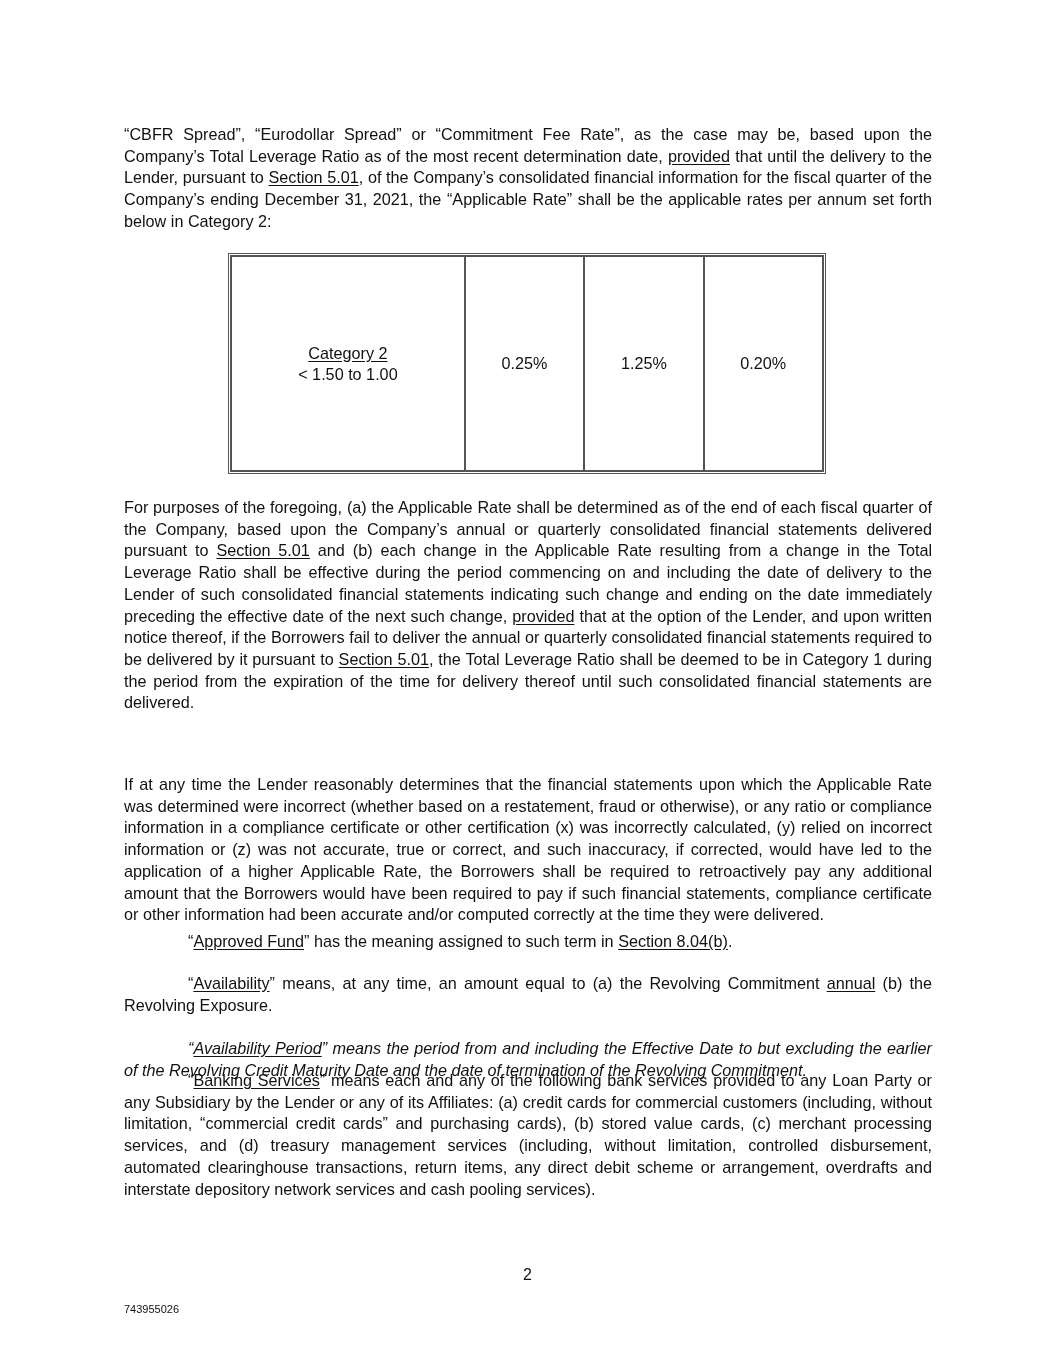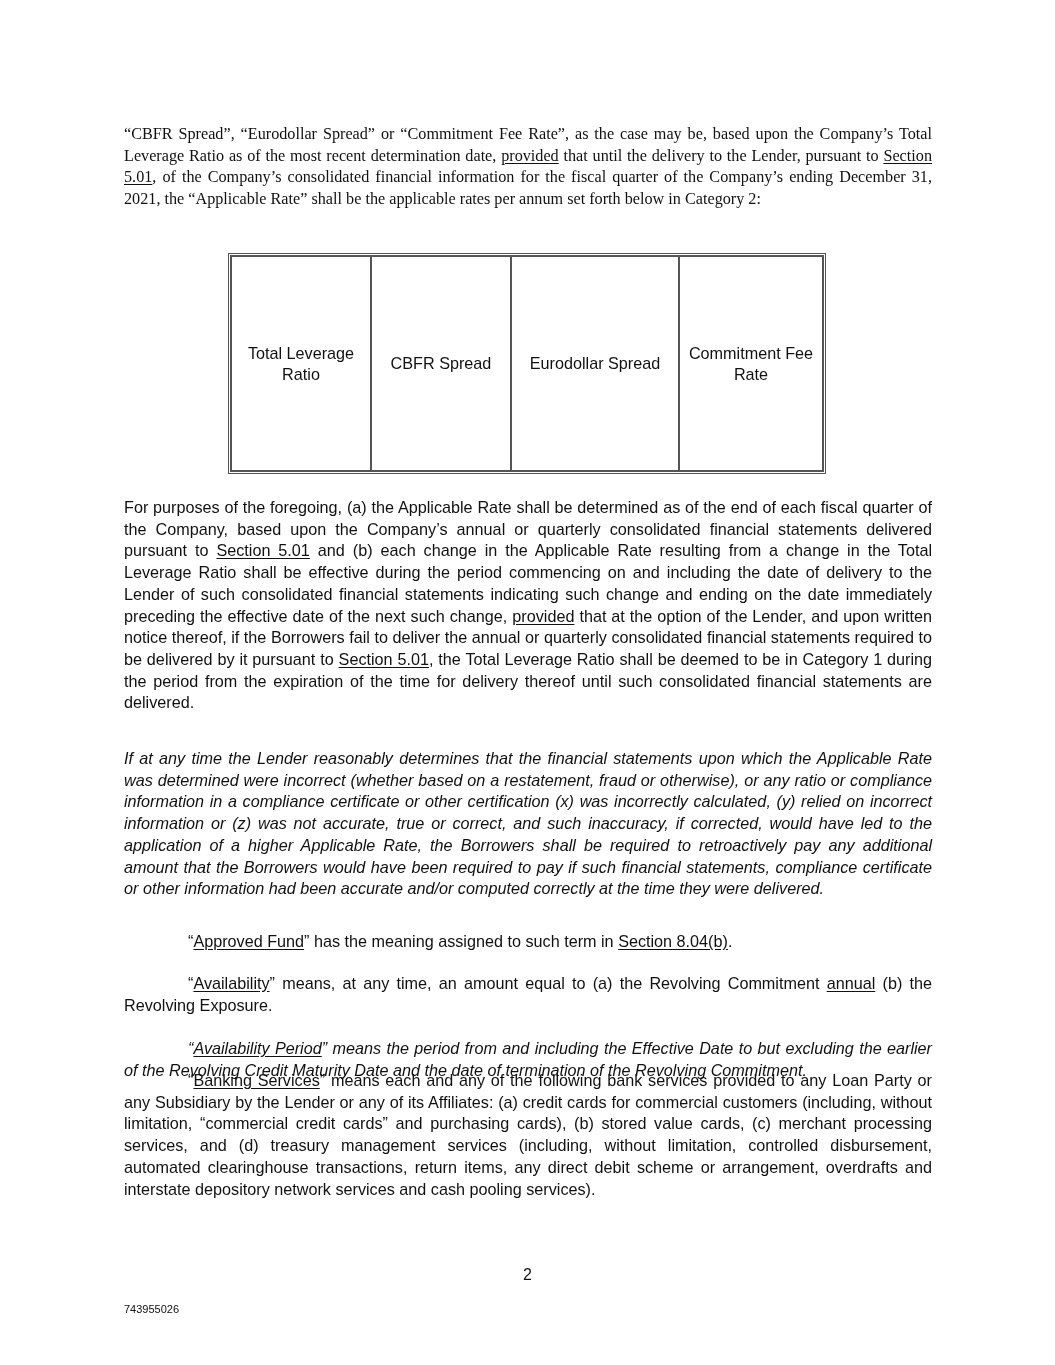--- a/index.html
+++ b/index.html
@@ -14,42 +14,42 @@
   u { text-decoration: underline; text-underline-offset: 2px; }
   .rate-table {
     position: absolute; left: 228px; top: 253px; width: 598px; height: 221px;
     border-collapse: separate; border-spacing: 0;
     border: 3px double #555555;
   }
   .rate-table td {
     border: 1px solid #555555; text-align: center; vertical-align: middle;
     font-size: 16.2px; line-height: 21px; padding: 0 4px;
   }
-  .p1 { position: absolute; left: 124px; top: 124px; width: 808px; font-family: Liberation Serif, serif; }
+  .p1 { position: absolute; left: 124px; top: 124px; width: 808px; }
   .p2 { position: absolute; left: 124px; top: 497px; width: 808px; }
-  .p3 { position: absolute; left: 124px; top: 748px; width: 808px; font-style: italic; }
+  .p3 { position: absolute; left: 124px; top: 774px; width: 808px; }
   .p4 { position: absolute; left: 124px; top: 931px; width: 808px; }
   .p5 { position: absolute; left: 124px; top: 973px; width: 808px; }
   .p6 { position: absolute; left: 124px; top: 1038px; width: 808px; font-style: italic; }
   .p7 { position: absolute; left: 124px; top: 1070px; width: 808px; }
   .pagenum { position: absolute; left: 0; width: 1055px; top: 1266px; text-align: center; font-size: 16px; }
   .docid { position: absolute; left: 124px; top: 1288px; font-size: 11px; margin-top: 15px; }
 </style>
 </head>
 <body>
 
 <p class="p1"><span>“CBFR Spread”, “Eurodollar Spread” or “Commitment Fee Rate”, as the case may be, based upon the Company’s Total Leverage Ratio as of the most recent determination date, </span><u>provided</u><span> that until the delivery to the Lender, pursuant to </span><u>Section 5.01</u><span>, of the Company’s consolidated financial information for the fiscal quarter of the Company’s ending December 31, 2021, the “Applicable Rate” shall be the applicable rates per annum set forth below in Category 2:</span></p>
 
 <table class="rate-table">
   <tbody>
-      <tr style="height:82px">
-    <td style="width:130px">Total Leverage Ratio</td>
-    <td style="width:130px">CBFR Spread</td>
-    <td style="width:158px">Eurodollar Spread</td>
-    <td>Commitment Fee Rate</td>
+  <tr style="height:67px">
+    <td><u>Category 2</u><br><span>&lt;</span><span> 1.50 to 1.00</span></td>
+    <td>0.25%</td>
+    <td>1.25%</td>
+    <td>0.20%</td>
   </tr>
 </tbody>
   </table>
 
 <p class="p2"><span>For purposes of the foregoing, (a) the Applicable Rate shall be determined as of the end of each fiscal quarter of the Company, based upon the Company’s annual or quarterly consolidated financial statements delivered pursuant to </span><u>Section 5.01</u><span> and (b) each change in the Applicable Rate resulting from a change in the Total Leverage Ratio shall be effective during the period commencing on and including the date of delivery to the Lender of such consolidated financial statements indicating such change and ending on the date immediately preceding the effective date of the next such change, </span><u>provided</u><span> that at the option of the Lender, and upon written notice thereof, if the Borrowers fail to deliver the annual or quarterly consolidated financial statements required to be delivered by it pursuant to </span><u>Section 5.01</u><span>, the Total Leverage Ratio shall be deemed to be in Category 1 during the period from the expiration of the time for delivery thereof until such consolidated financial statements are delivered.</span></p>
 
 <p class="p3">If at any time the Lender reasonably determines that the financial statements upon which the Applicable Rate was determined were incorrect (whether based on a restatement, fraud or otherwise), or any ratio or compliance information in a compliance certificate or other certification (x) was incorrectly calculated, (y) relied on incorrect information or (z) was not accurate, true or correct, and such inaccuracy, if corrected, would have led to the application of a higher Applicable Rate, the Borrowers shall be required to retroactively pay any additional amount that the Borrowers would have been required to pay if such financial statements, compliance certificate or other information had been accurate and/or computed correctly at the time they were delivered.</p>
 
 <p class="p4 indent"><span>“</span><u>Approved Fund</u><span>” has the meaning assigned to such term in </span><u>Section 8.04(b)</u><span>.</span></p>
 

